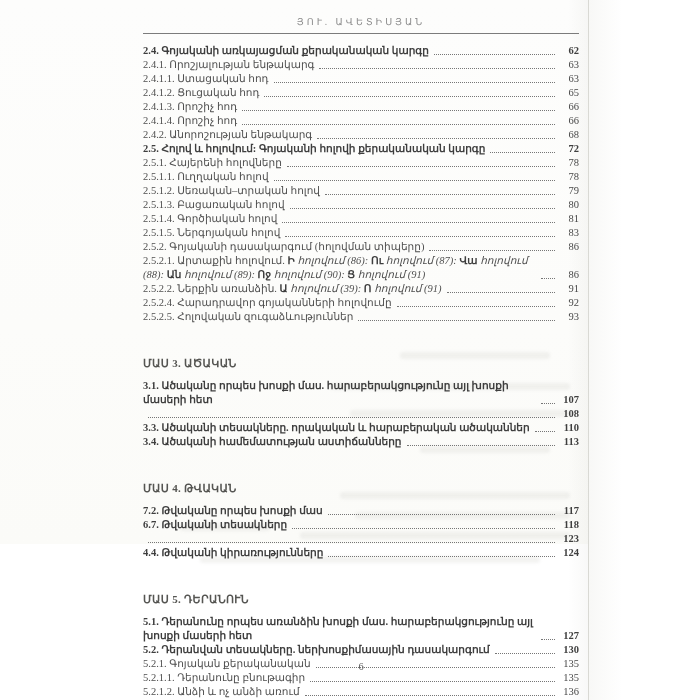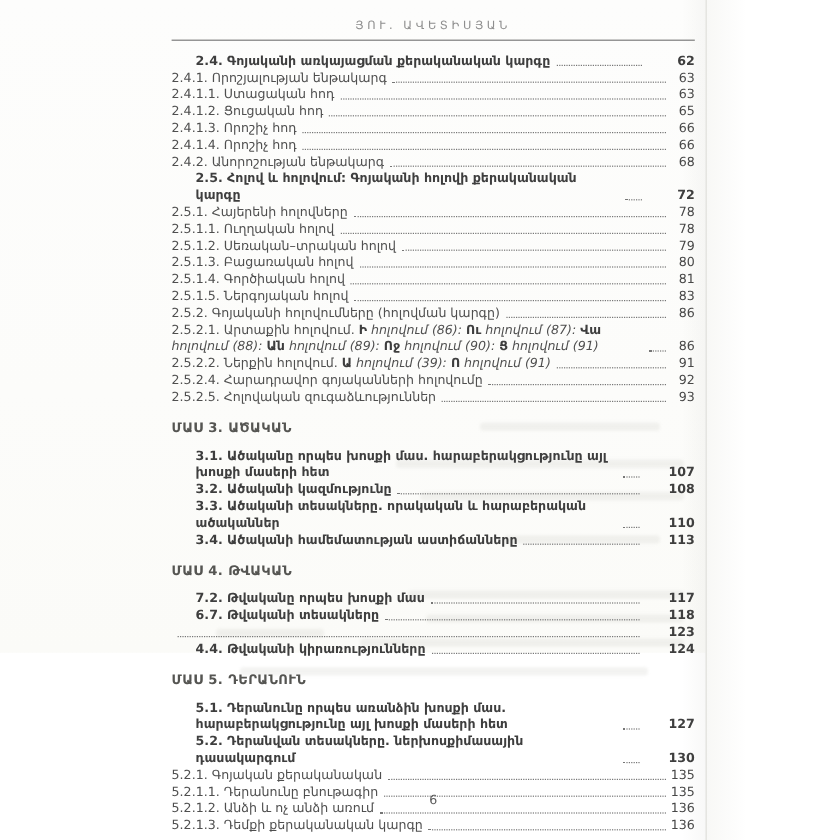--- a/index.html
+++ b/index.html
@@ -7,20 +7,21 @@
     width: 700px; height: 700px;
     background: #ffffff;
     font-family: "DejaVu Sans", sans-serif;
     overflow: hidden;
   }
   .book-page {
     position: absolute;
     left: 0; top: 0;
     width: 588px; height: 544px;
     background: linear-gradient(180deg, #fdfdfc 0%, #fcfcfa 60%, #fbfbf8 100%);
+    font-family: Liberation Serif, serif;
   }
   .page-edge {
     position: absolute;
     left: 588px; top: 0;
     width: 1px; height: 700px;
     background: #d9d9d4;
   }
   .edge-shade {
     position: absolute;
     left: 568px; top: 0;
@@ -65,21 +66,20 @@
     color: #4f4f4f;
   }
   .toc-row {
     display: flex;
     align-items: flex-end;
     line-height: 14px;
   }
   .toc-row.bold .toc-text, .toc-row.bold .toc-page {
     font-weight: bold;
     color: #3e3e3e;
-    margin-left: 20px;
   }
   .toc-text { flex: 0 1 auto; }
   .seg-bold { font-weight: bold; color: #3e3e3e; }
   .seg-italic { font-style: italic; }
   .leader {
     flex: 1 0 14px;
     border-bottom: 1.5px dotted #767676;
     margin: 0 4px 3px 5px;
     height: 0;
   }
@@ -88,21 +88,21 @@
     min-width: 20px;
     text-align: right;
     color: #474747;
   }
   .toc-heading {
     font-weight: 600;
     font-size: 11px;
     color: #555552;
     letter-spacing: 0.3px;
     line-height: 14px;
-    margin: 12px 0 9px 0;
+    margin: 32px 0 9px 0;
   }
   .toc-group:first-child .toc-heading { margin-top: 0; }
   .page-footer {
     position: absolute;
     left: 143px; top: 661px;
     width: 436px;
     text-align: center;
     font-size: 10.5px;
     color: #5a5a5a;
   }
@@ -191,31 +191,31 @@
             <span class="toc-text"><span class="seg-normal">2.5.1.4. Գործիական հոլով</span></span>
             <span class="leader"></span>
             <span class="toc-page">81</span>
           </div>
           <div class="toc-row">
             <span class="toc-text"><span class="seg-normal">2.5.1.5. Ներգոյական հոլով</span></span>
             <span class="leader"></span>
             <span class="toc-page">83</span>
           </div>
           <div class="toc-row">
-            <span class="toc-text"><span class="seg-normal">2.5.2. Գոյականի հոլովումները (հոլովման կարգը)</span></span>
+            <span class="toc-text"><span class="seg-normal">2.5.2. Գոյականի դասակարգում (հոլովման տիպերը)</span></span>
             <span class="leader"></span>
             <span class="toc-page">86</span>
           </div>
           <div class="toc-row">
             <span class="toc-text"><span class="seg-normal">2.5.2.1. Արտաքին հոլովում. </span><span class="seg-bold">Ի</span><span class="seg-italic"> հոլովում (86): </span><span class="seg-bold">Ու</span><span class="seg-italic"> հոլովում (87): </span><span class="seg-bold">Վա</span><span class="seg-italic"> հոլովում (88): </span><span class="seg-bold">Ան</span><span class="seg-italic"> հոլովում (89): </span><span class="seg-bold">Ոջ</span><span class="seg-italic"> հոլովում (90): </span><span class="seg-bold">Ց</span><span class="seg-italic"> հոլովում (91)</span></span>
             <span class="leader"></span>
             <span class="toc-page">86</span>
           </div>
           <div class="toc-row">
-            <span class="toc-text"><span class="seg-normal">2.5.2.2. Ներքին հոլովում. </span><span class="seg-bold">Ա</span><span class="seg-italic"> հոլովում (39): </span><span class="seg-bold">Ո</span><span class="seg-italic"> հոլովում (91)</span></span>
+            <span class="toc-text"><span class="seg-normal">2.5.2.2. Ներքին առանձին. </span><span class="seg-bold">Ա</span><span class="seg-italic"> հոլովում (39): </span><span class="seg-bold">Ո</span><span class="seg-italic"> հոլովում (91)</span></span>
             <span class="leader"></span>
             <span class="toc-page">91</span>
           </div>
           <div class="toc-row">
             <span class="toc-text"><span class="seg-normal">2.5.2.4. Հարադրավոր գոյականների հոլովումը</span></span>
             <span class="leader"></span>
             <span class="toc-page">92</span>
           </div>
           <div class="toc-row">
             <span class="toc-text"><span class="seg-normal">2.5.2.5. Հոլովական զուգաձևություններ</span></span>
@@ -224,21 +224,20 @@
           </div>
         </div>
         <div class="toc-group">
           <div class="toc-heading">ՄԱՍ 3. ԱԾԱԿԱՆ</div>
           <div class="toc-row bold">
             <span class="toc-text"><span class="seg-normal">3.1. Ածականը որպես խոսքի մաս. հարաբերակցությունը այլ խոսքի մասերի հետ</span></span>
             <span class="leader"></span>
             <span class="toc-page">107</span>
           </div>
           <div class="toc-row bold">
-            <span class="toc-text"><span class="seg-normal">3.2. Ածականի կազմությունը</span></span>
             <span class="leader"></span>
             <span class="toc-page">108</span>
           </div>
           <div class="toc-row bold">
             <span class="toc-text"><span class="seg-normal">3.3. Ածականի տեսակները. որակական և հարաբերական ածականներ</span></span>
             <span class="leader"></span>
             <span class="toc-page">110</span>
           </div>
           <div class="toc-row bold">
             <span class="toc-text"><span class="seg-normal">3.4. Ածականի համեմատության աստիճանները</span></span>

